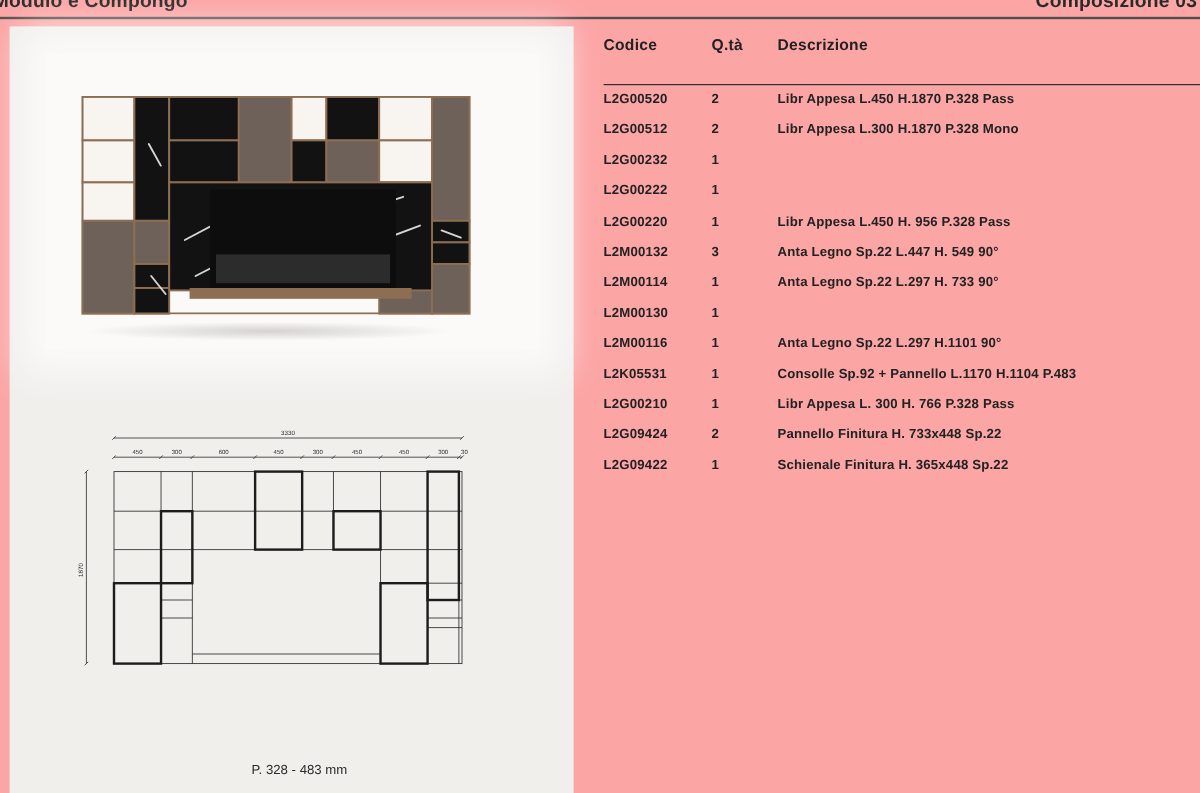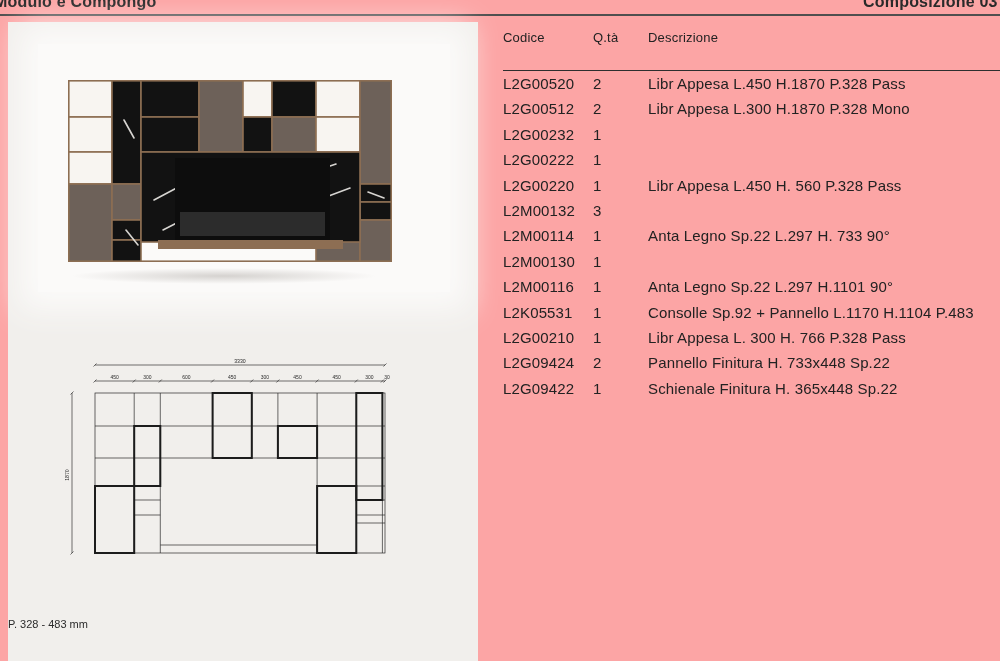--- a/index.html
+++ b/index.html
@@ -9,25 +9,25 @@
   .title-left{top:-7px;left:-6px;}
   .title-right{top:-7px;left:863px;}
   .header-rule{position:absolute;top:14px;left:0;width:1000px;height:2px;background:var(--rule,#4f4f4f);}
   .photo-panel{position:absolute;left:8px;top:22px;width:470px;height:639px;background:var(--panel,#f1efec);}
   .photo-white{position:absolute;left:30px;top:22px;width:412px;height:248px;background:var(--photo-white,#fbfaf9);
                box-shadow:0 0 28px 18px var(--photo-white,#fbfaf9);}
   .unit-shadow{position:absolute;left:62px;top:246px;width:308px;height:16px;
                background:radial-gradient(ellipse at center,rgba(60,50,40,.20) 0%,rgba(60,50,40,0) 70%);}
   .unit-svg{position:absolute;left:60px;top:58px;}
   .drawing-svg{position:absolute;left:52px;top:333px;}
-  .caption{position:absolute;left:0;top:596px;width:483px;font-size:11px;line-height:13px;color:#2b2b2b;}
-  .parts-table{position:absolute;left:503px;top:30px;right:0;}
+  .caption{position:absolute;left:0;top:614px;width:483px;text-align:center;font-size:11px;line-height:13px;color:#2b2b2b;}
+  .parts-table{position:absolute;left:503px;top:30px;right:0;font-weight:bold;}
   .thead{display:grid;grid-template-columns:90px 55px 1fr;height:40px;font-size:13px;color:#222;letter-spacing:.2px;}
   .trule{height:1px;background:#2e2e2e;margin-right:0;}
-  .trow{display:grid;grid-template-columns:90px 55px 1fr;height:25.4px;line-height:25.4px;font-size:15px;color:#222;letter-spacing:.15px;white-space:nowrap;}
+  .trow{display:grid;grid-template-columns:90px 55px 1fr;height:25.4px;line-height:25.4px;font-size:11px;color:#222;letter-spacing:.15px;white-space:nowrap;}
   svg text{font-family:"Liberation Sans",sans-serif;fill:#2a2a2a;}
 </style>
 </head>
 <body>
 
 <div class="page">
 
   <div class="title title-left">Modulo e Compongo</div>
   <div class="title title-right">Composizione 03</div>
   <div class="header-rule"></div>
@@ -172,25 +172,26 @@
       <div>L2G00232</div>
       <div>1</div>
     </div>
     <div class="trow">
       <div>L2G00222</div>
       <div>1</div>
     </div>
     <div class="trow">
       <div>L2G00220</div>
       <div>1</div>
-      <div>Libr Appesa L.450 H. 560 P.328 Pass</div>
+      <div>Libr Appesa L.450 H. 956 P.328 Pass</div>
     </div>
     <div class="trow">
       <div>L2M00132</div>
       <div>3</div>
+      <div>Anta Legno Sp.22 L.447 H. 549 90°</div>
     </div>
     <div class="trow">
       <div>L2M00114</div>
       <div>1</div>
       <div>Anta Legno Sp.22 L.297 H. 733 90°</div>
     </div>
     <div class="trow">
       <div>L2M00130</div>
       <div>1</div>
     </div>

